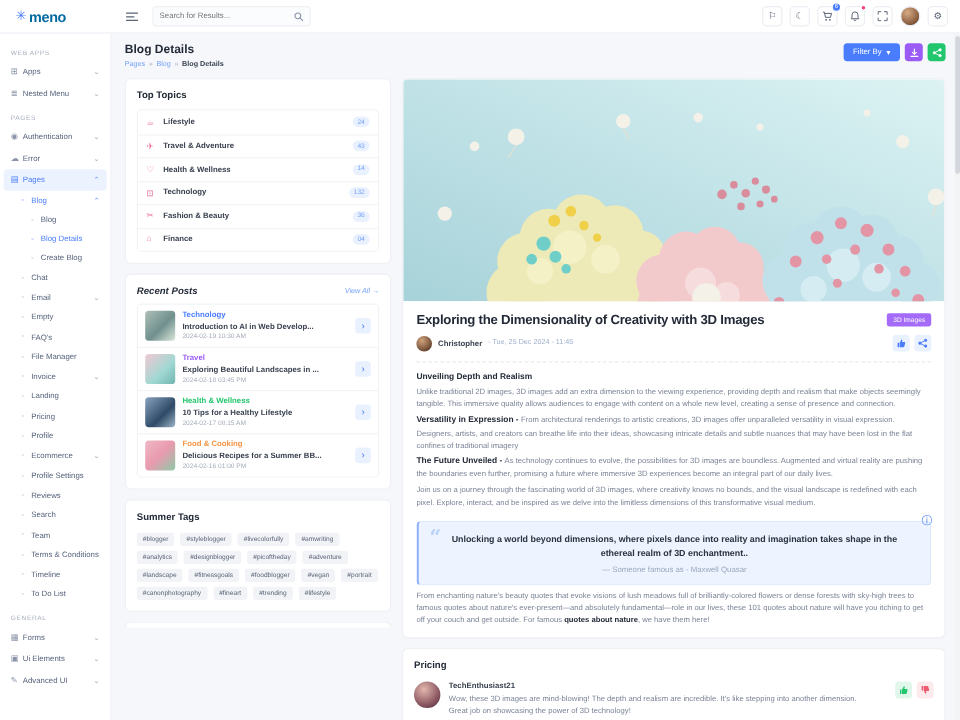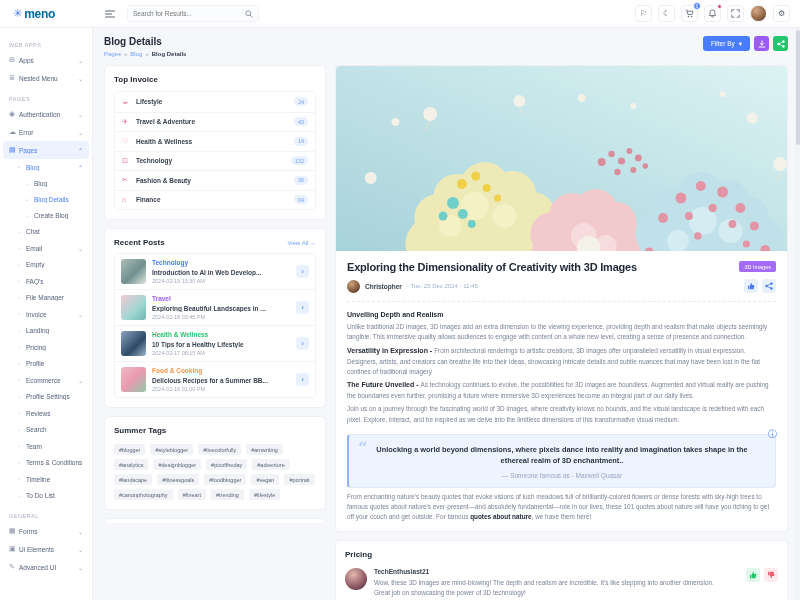--- a/index.html
+++ b/index.html
@@ -56,21 +56,21 @@
 
   
   .topics-list { border:1px solid #f1f3f6; border-radius:4px; margin-top:7px; overflow:hidden; }
   .topic-row { height:19.5px; display:flex; align-items:center; gap:5px; padding:0 7px; cursor:pointer; background:#fff; }
   .topic-row + .topic-row { border-top:1px solid #f1f3f6; }
   .topic-ic { color:#ef6a9e; font-size:7px; width:9px; }
   .topic-lb { flex:1; font-size:6.5px; font-weight:600; color:#39414f; }
   .topic-ct { background:#e9f1ff; color:#74a2f9; font-size:5.5px; padding:1.5px 4px; border-radius:7px; }
 
   
-  .recent-head { display:flex; justify-content:space-between; align-items:center; }
+  .recent-head { display:flex; justify-content:space-between; align-items:center;font-style:italic; }
   .view-all { font-size:6px; color:#74a2f9; cursor:pointer; }
   .posts-list { border:1px solid #f1f3f6; border-radius:4px; margin-top:6px; overflow:hidden; }
   .post-row { display:flex; gap:6px; padding:5px 6px; align-items:center; background:#fff; cursor:pointer; }
   .post-row + .post-row { border-top:1px solid #f1f3f6; }
   .thumb { width:25px; height:25px; border-radius:3px; flex:none; align-self:flex-start; }
   .post-mid { flex:1; min-width:0; }
   .post-cat { font-size:6.5px; font-weight:600; }
   .post-title { font-size:6.5px; color:#39414f; margin:2.5px 0; font-weight:600; white-space:nowrap; overflow:hidden; text-overflow:ellipsis; }
   .post-date { font-size:5.5px; color:#a4abba; }
   .post-go { flex:none; width:13px; height:13px; background:#e9f1ff; color:#4a7cfe; border-radius:3px; display:flex; align-items:center; justify-content:center; font-size:8px; cursor:pointer; border:0; }
@@ -432,21 +432,21 @@
           </svg>
       </button>
     </div>
   </div>
 
   <div class="columns">
 
     <div class="left-col">
 
       <section class="card">
-        <div class="card-title">Top Invoice</div>
+        <div class="card-title">Top Topics</div>
         <div class="topics-list">
 
             <div class="topic-row">
               <span class="topic-ic">☕</span>
               <span class="topic-lb">Lifestyle</span>
               <span class="topic-ct">24</span>
             </div>
 
             <div class="topic-row">
               <span class="topic-ic">✈</span>

